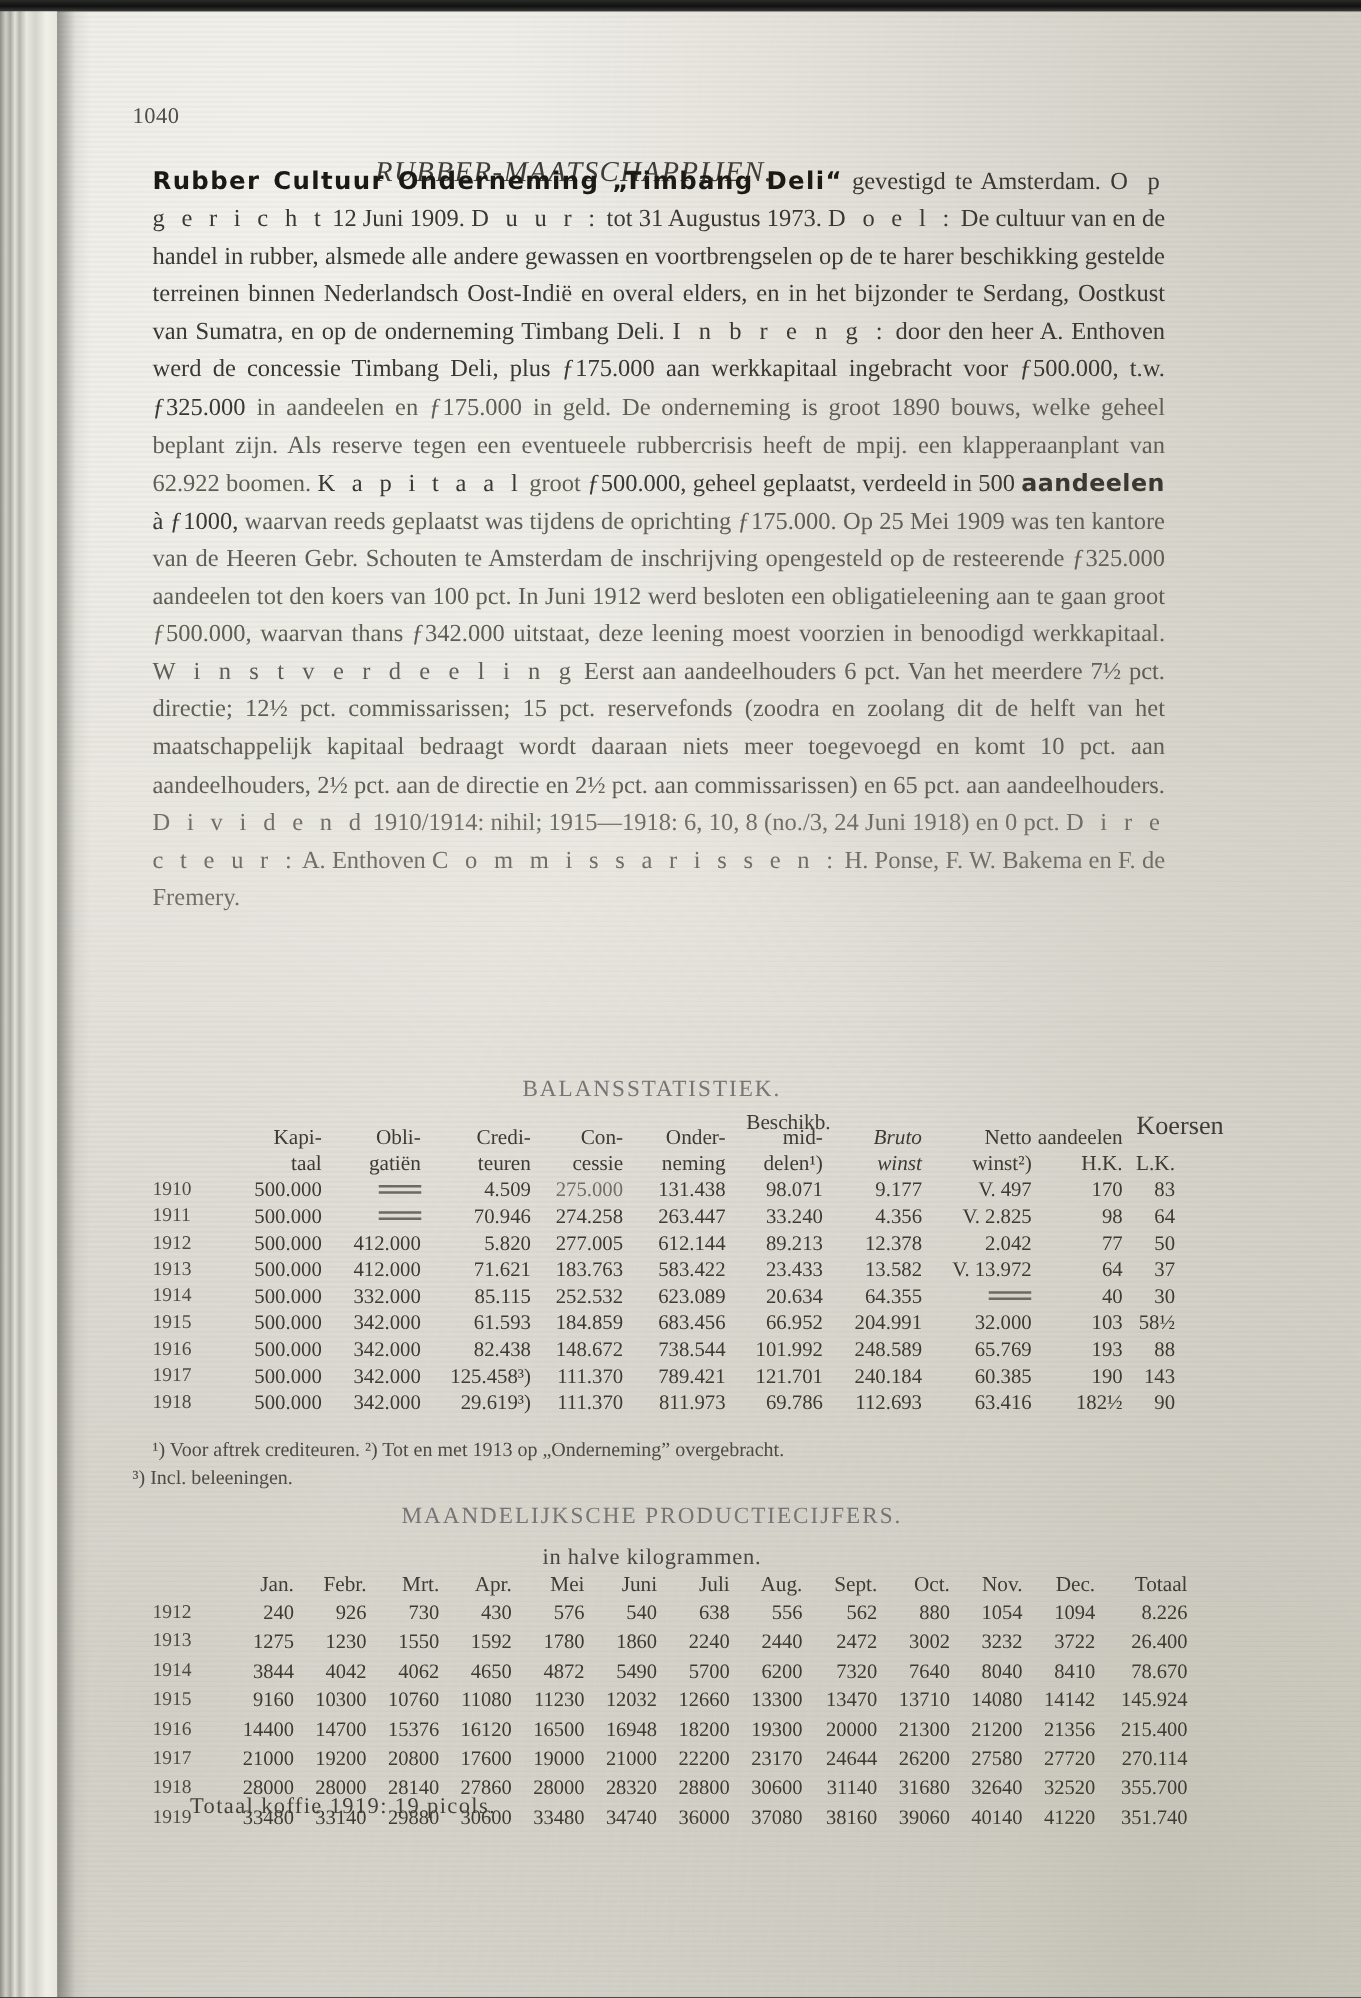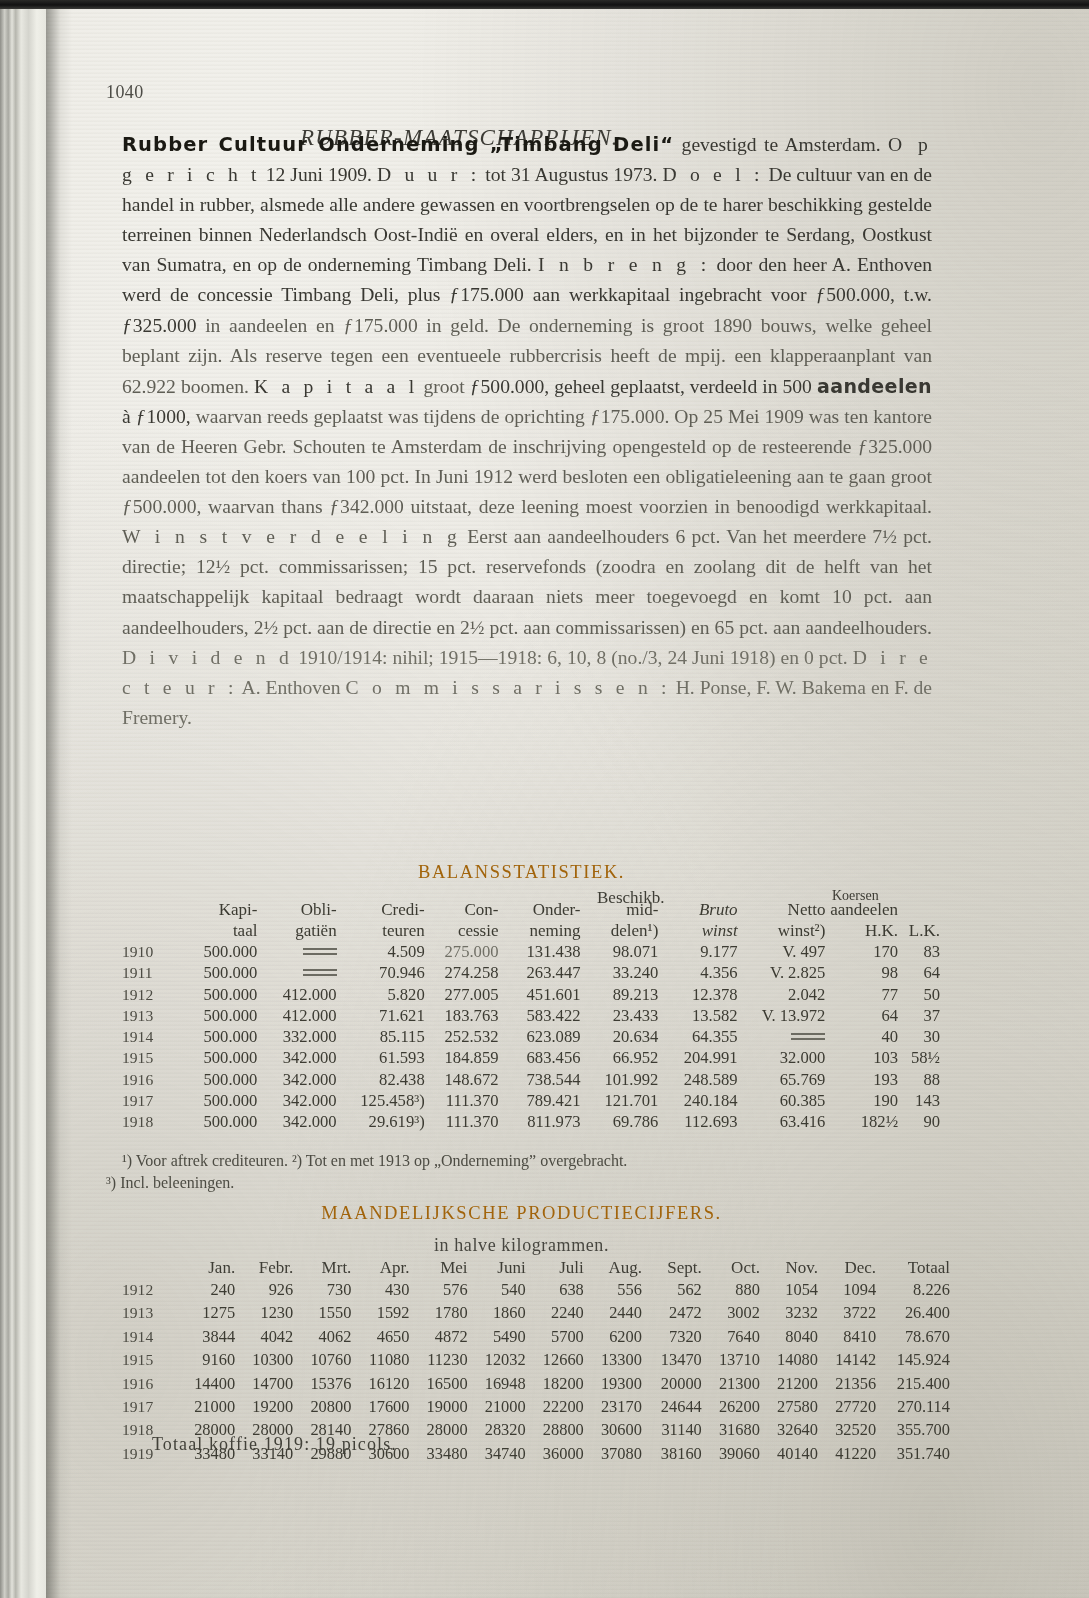--- a/index.html
+++ b/index.html
@@ -132,21 +132,21 @@
   .faded  { color: #5d5c53; }
   .faded2 { color: #6e6d63; }
 
   
   .caption {
     position: absolute;
     width: 1043px;
     text-align: center;
     font-size: 18.5px;
     letter-spacing: 1.6px;
-    color: #a16207;
+    color: #737373;
   }
   .subcaption {
     position: absolute;
     width: 1043px;
     text-align: center;
     font-size: 18px;
     letter-spacing: 0.6px;
     color: #45443d;
   }
 
@@ -205,22 +205,22 @@
   }
 
   .beschikb-head {
     position: absolute;
     left: 597px; top: 888px;
     font-size: 17px;
     color: #3b3a32;
   }
   .koersen-head {
     position: absolute;
-    left: 832px; top: 888px;
-    font-size: 14px;
+    left: 909px; top: 888px;
+    font-size: 21px;
     color: #3b3a32;
   }
 
   
   .footnotes {
     position: absolute;
     left: 122px; top: 1150px;
     width: 830px;
     font-size: 16px;
     line-height: 22px;
@@ -405,21 +405,21 @@
             <td><span class="vmark">V.</span><span>2.825</span></td>
             <td class="hk">98</td>
             <td class="lk">64</td>
           </tr>
           <tr>
             <td class="yr">1912</td>
             <td>500.000</td>
             <td>412.000</td>
             <td>5.820</td>
             <td>277.005</td>
-            <td>451.601</td>
+            <td>612.144</td>
             <td>89.213</td>
             <td>12.378</td>
             <td><span class="vmark"></span><span>2.042</span></td>
             <td class="hk">77</td>
             <td class="lk">50</td>
           </tr>
           <tr>
             <td class="yr">1913</td>
             <td>500.000</td>
             <td>412.000</td>

